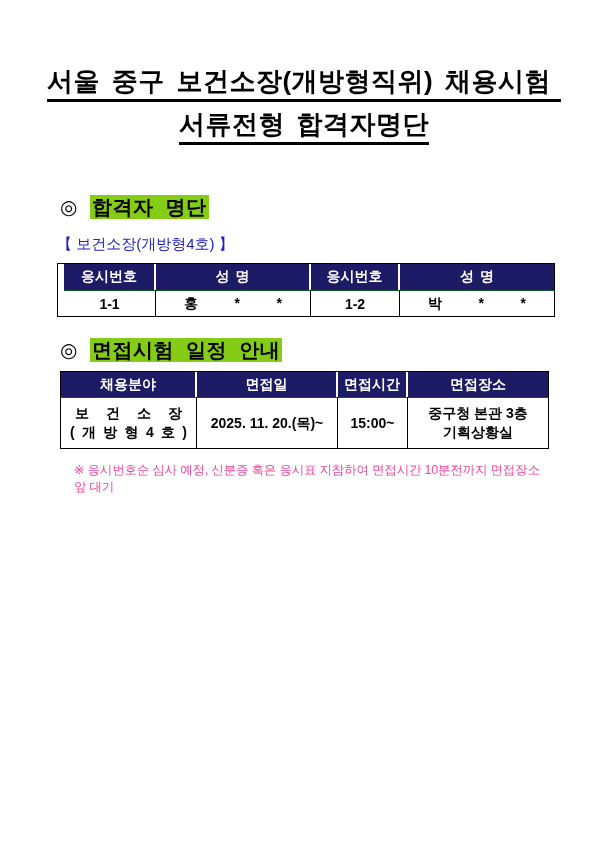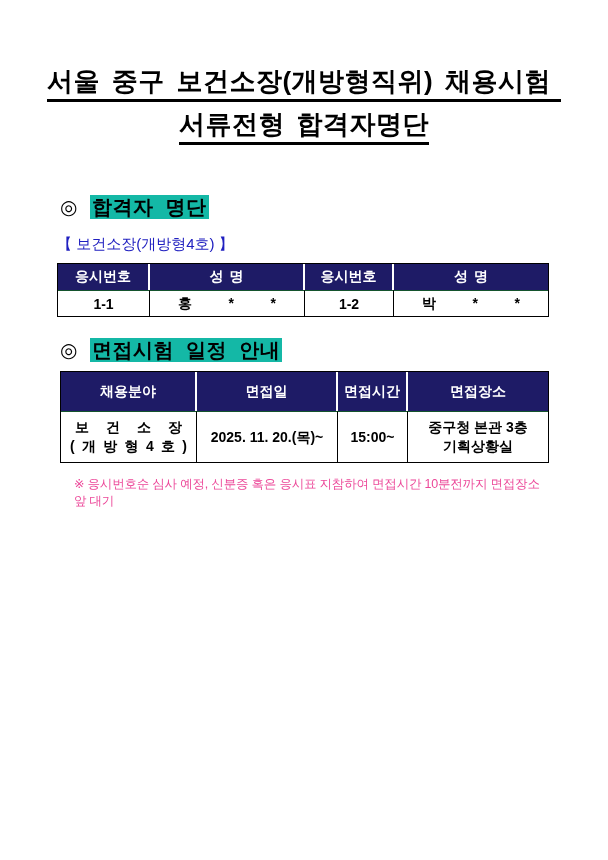--- a/index.html
+++ b/index.html
@@ -44,21 +44,21 @@
   
   .section-heading {
     margin-left: 60px;
     font-size: 20px;
     font-weight: bold;
     letter-spacing: 0.5px;
     word-spacing: 6px;
     line-height: 24px;
   }
   .section-heading .hl {
-    background: #14b8a6;
+    background: #84cc16;
     padding: 1px 2px;
   }
   .sh1 { margin-top: 50px; }
   .sh2 { margin-top: 21px; }
 
   .subheading {
     margin-top: 16px;
     margin-left: 57px;
     color: #2020c0;
     font-weight: normal;
@@ -95,20 +95,21 @@
     vertical-align: middle;
     border-top: 1px solid #14532d;
     border-right: 1px solid #000;
   }
   td:last-child { border-right: none; }
 
   .t1 {
     margin-top: 10px;
     margin-left: 57px;
     width: 490px;
+    padding-left: 6px;
   }
   .t1 th { height: 26px; word-spacing: 2px; }
   .t1 td { height: 26px; }
   .t1 tr.r2 td { height: 27px; }
   .name-inner {
     padding: 0 28px;
     text-align: justify;
     text-align-last: justify;
   }
   .diag-cell {
@@ -119,21 +120,21 @@
     left: 0; top: 0;
     width: 100%; height: 100%;
     display: block;
   }
 
   .t2 {
     margin-top: 9px;
     margin-left: 60px;
     width: 487px;
   }
-  .t2 th { height: 39px; }
+  .t2 th { height: 25px; }
   .t2 td { height: 51px; line-height: 1.35; }
   .field-line1 {
     padding: 0 14px;
     text-align: justify;
     text-align-last: justify;
   }
   .field-line2 {
     padding: 0 9px;
     text-align: justify;
     text-align-last: justify;

